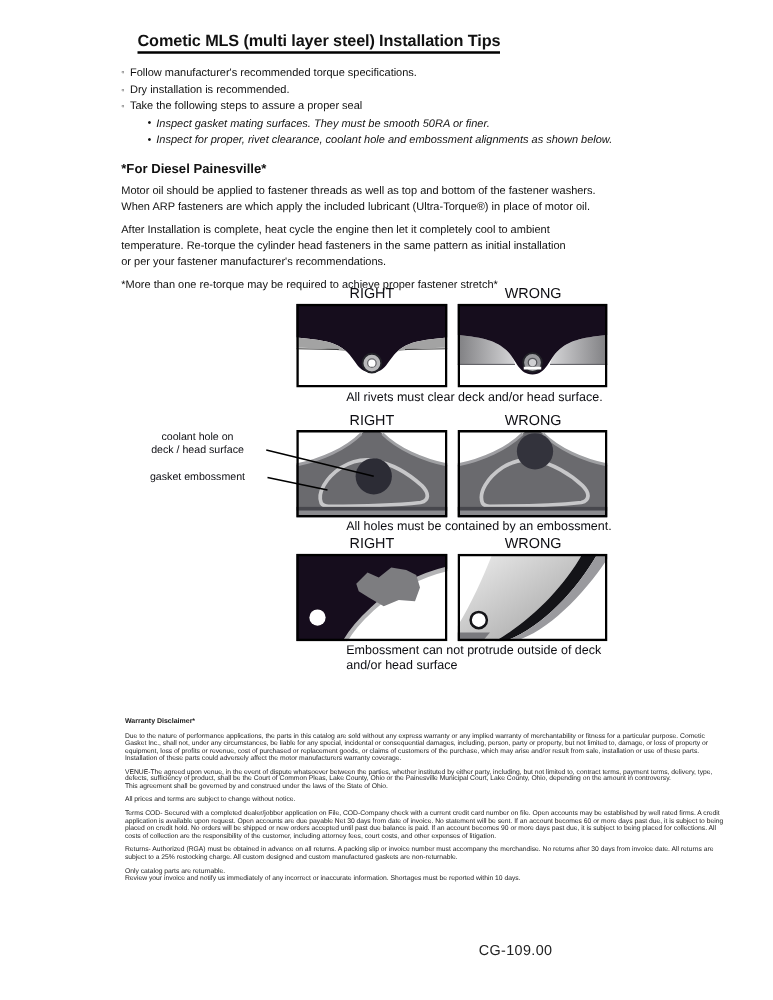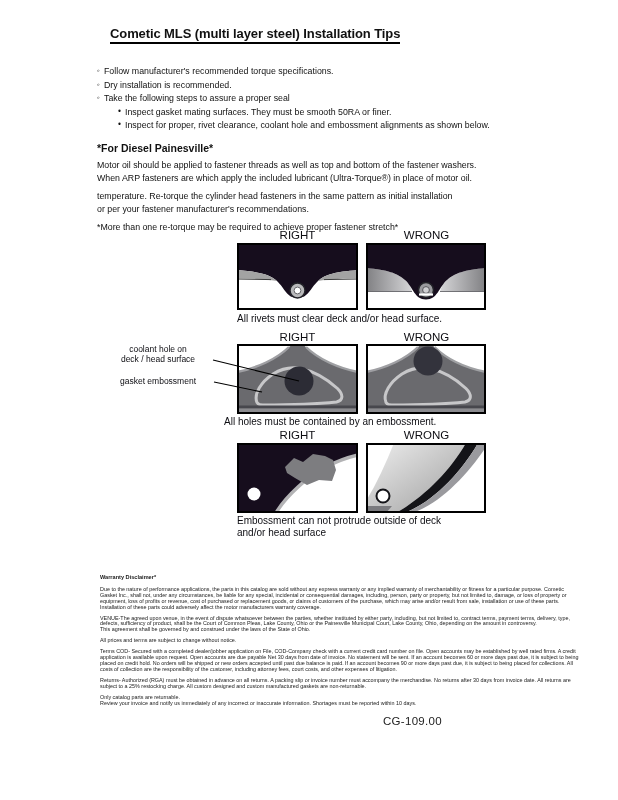--- a/index.html
+++ b/index.html
@@ -1,45 +1,45 @@
 <!DOCTYPE html>
 <html><head>
 <meta charset="utf-8">
 <style>
   html,body{margin:0;padding:0;background:#fff;}
   .page{position:relative;width:618px;height:800px;background:#ffffff;overflow:hidden;
         font-family:"Liberation Sans",sans-serif;color:#111;}
   
   .content{position:absolute;top:24px;left:97px;width:480px;}
-  .title-row{margin-left:13px;margin-bottom:20px;}
+  .title-row{margin-left:13px;margin-bottom:8px;}
   .title-text{display:inline-block;font-size:13px;font-weight:700;letter-spacing:-0.1px;
               border-bottom:2px solid #000;padding-bottom:1px;}
   .tips{margin:0;padding:0;list-style:none;font-size:8.8px;line-height:13px;}
   .tip{white-space:nowrap;}
   .tip .m{display:inline-block;width:7px;font-size:7.5px;vertical-align:0.5px;}
-  .tip.sub{padding-left:21px;}
+  .tip.sub{padding-left:21px;font-style:italic;}
   .tip.sub .m{font-size:8.5px;}
   .diesel-heading{margin-top:10px;font-size:10.5px;font-weight:700;}
   .para{margin-top:5px;font-size:8.8px;line-height:13px;}
   .para .ln{white-space:nowrap;}
   
   .diagram-section{position:absolute;top:226px;left:0;width:618px;height:322px;}
   .dlabel{position:absolute;width:121px;text-align:center;font-size:11.5px;color:#0d0d12;}
   .dbox{position:absolute;width:121px;height:70px;}
   .dbox svg{display:block;}
-  .dcaption{position:absolute;font-size:10px;line-height:11.5px;color:#0d0d12;}
+  .dcaption{position:absolute;font-size:10px;line-height:11.5px;color:#0d0d12;margin-left:40px;}
   .callout{position:absolute;left:105px;width:106px;text-align:center;
            font-size:8.5px;line-height:9.5px;color:#0d0d12;}
   .overlay{position:absolute;top:0;left:0;pointer-events:none;}
   
   .disclaimer{position:absolute;top:575px;left:100px;width:480px;
               font-size:5.4px;line-height:5.9px;color:#1a1a1a;}
   .disclaimer .head{font-weight:700;margin-bottom:6px;font-size:5.6px;}
   .disclaimer .dp{margin-bottom:5px;}
-  .footer-code{position:absolute;top:715px;left:383px;font-size:11.5px;
+  .footer-code{position:absolute;top:755px;left:383px;font-size:11.5px;
                letter-spacing:0.3px;color:#222;text-align:right;}
 </style>
 </head>
 <body>
 
 <div class="page">
 
   <div class="content">
     <div class="title-row">
       <span class="title-text">Cometic MLS (multi layer steel) Installation Tips</span>
@@ -50,20 +50,21 @@
       <li class="tip"><span class="m">◦</span><span>Take the following steps to assure a proper seal</span></li>
       <li class="tip sub"><span class="m">•</span><span>Inspect gasket mating surfaces.  They must be smooth 50RA or finer.</span></li>
       <li class="tip sub"><span class="m">•</span><span>Inspect for proper, rivet clearance, coolant hole and embossment alignments as shown below.</span></li>
     </ul>
     <div class="diesel-heading">*For Diesel Painesville*</div>
     <div class="para">
       <div class="ln">Motor oil should be applied to fastener threads as well as top and bottom of the fastener washers.</div>
       <div class="ln">When ARP fasteners are which apply the included lubricant (Ultra-Torque®) in place of motor oil.</div>
     </div>
     <div class="para">
+      <div class="ln">After Installation is complete, heat cycle the engine then let it completely cool to ambient</div>
       <div class="ln">temperature. Re-torque the cylinder head fasteners in the same pattern as initial installation</div>
       <div class="ln">or per your fastener manufacturer's recommendations.</div>
     </div>
     <div class="para">*More than one re-torque may be required to achieve proper fastener stretch*</div>
   </div>
 
   <div class="diagram-section">
 
     <div class="dlabel" style="left:237px;top:3px;">RIGHT</div>
     <div class="dlabel" style="left:366px;top:3px;">WRONG</div>
@@ -132,21 +133,21 @@
         <path d="M0,70 V28 C20,24 40,15 52,3 C55,0.5 57.5,0 60,0 C63,0 65.5,0.5 68.5,3 C80.5,15 100,24 120,28 V70 Z" fill="#6a6a6e"></path>
         <path d="M0,28 C20,24 40,15 52,3" stroke="#9f9fa3" stroke-width="2.4" fill="none"></path>
         <path d="M68.5,3 C80.5,15 100,24 120,28" stroke="#9fa0a3" stroke-width="2.4" fill="none"></path>
         <path d="M20,58.5 C16.5,50 24,38 36,30 C45,24.5 55,23 63,24.5 C76,27 90,35 100,44.5 C106,50.5 106,56.5 99,58 C75.5,60.5 46,61 26,61 C22,61 21,60 20,58.5 Z" fill="none" stroke="#c7c7c9" stroke-width="3"></path>
         <circle cx="62" cy="17" r="14.5" fill="#33333c"></circle>
         <rect y="61.5" width="120" height="3" fill="#47474d"></rect>
         <rect y="64.5" width="120" height="5.5" fill="#8b8b8f"></rect>
         <rect x="1" y="1" width="118" height="68" fill="none" stroke="#000" stroke-width="2"></rect>
       </svg>
     </div>
-    <div class="dcaption" style="left:224px;top:190px;">All holes must be contained by an embossment.</div>
+    <div class="dcaption" style="left:237px;top:190px;">All holes must be contained by an embossment.</div>
 
     <div class="dlabel" style="left:237px;top:203px;">RIGHT</div>
     <div class="dlabel" style="left:366px;top:203px;">WRONG</div>
     <div class="dbox" style="left:237px;top:217px;">
       <svg width="121" height="70" viewBox="0 0 121 70">
         <rect width="121" height="70" fill="#ffffff"></rect>
         <path d="M0,0 H121 V12 C96,18 76,30 61,44 C49,55 43,63 39,70 H0 Z" fill="#160d1d"></path>
         <path d="M121,12 C96,18 76,30 61,44 C49,55 43,63 39,70" stroke="#b3b3b5" stroke-width="3.5" fill="none"></path>
         <path d="M48,24 L57,15 L66,19 L76,11 L88,13 L96,17 L99,27 L95,38 L82,37 L70,42 L58,35 L50,30 Z" fill="#7d7d80"></path>
         <circle cx="17" cy="51" r="6.5" fill="#ffffff"></circle>

